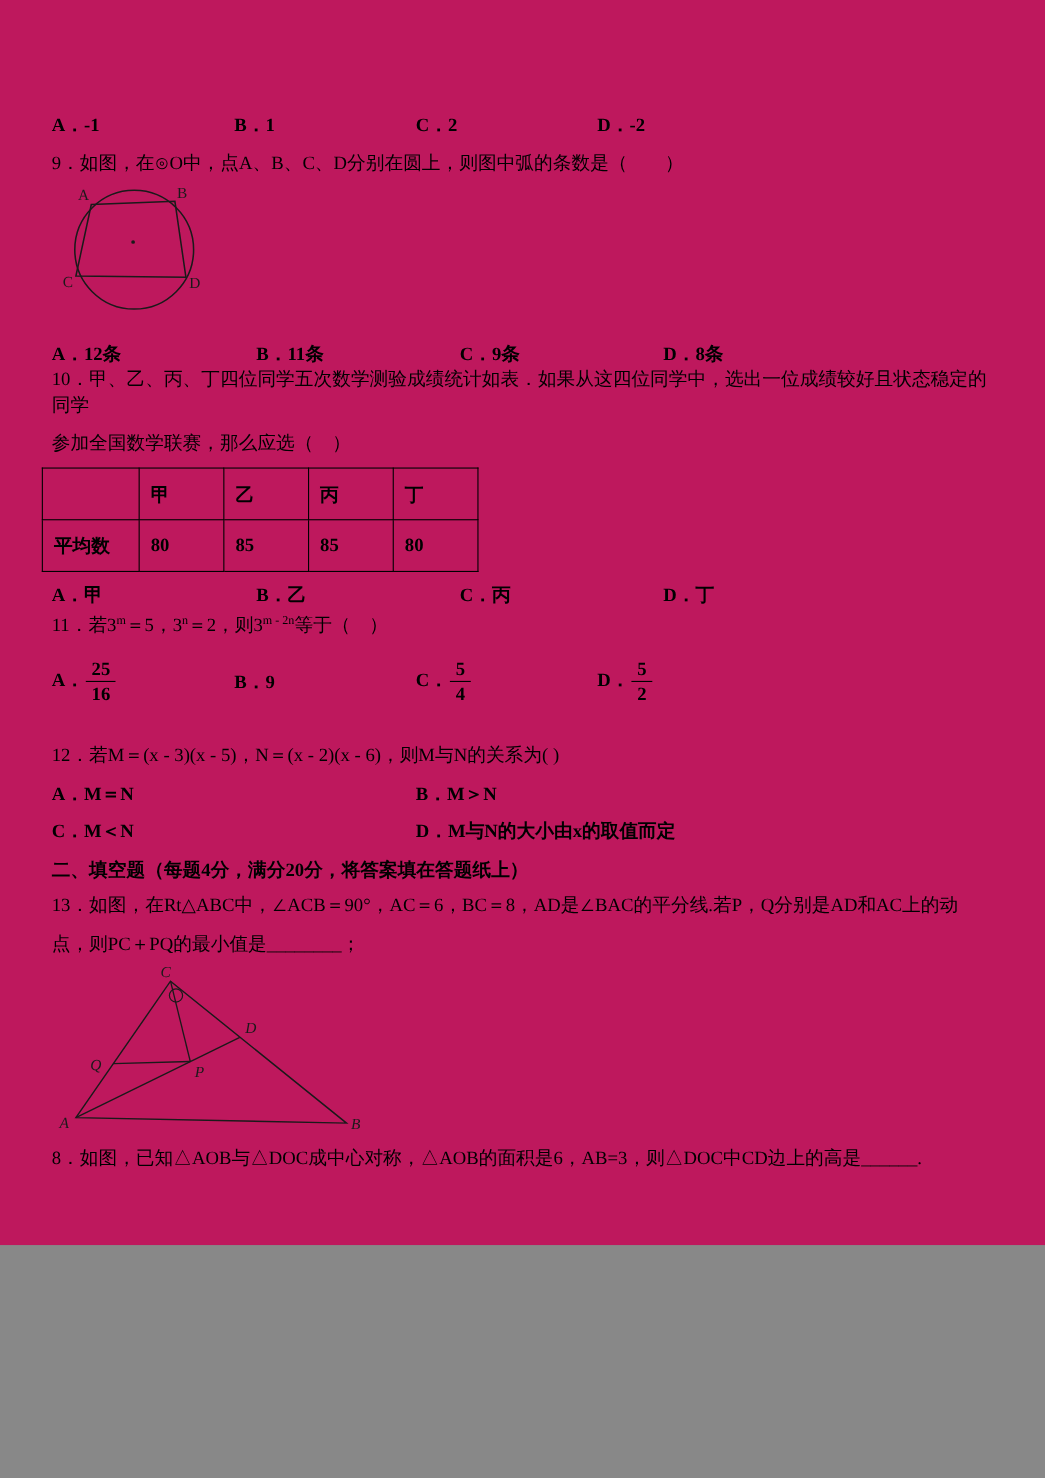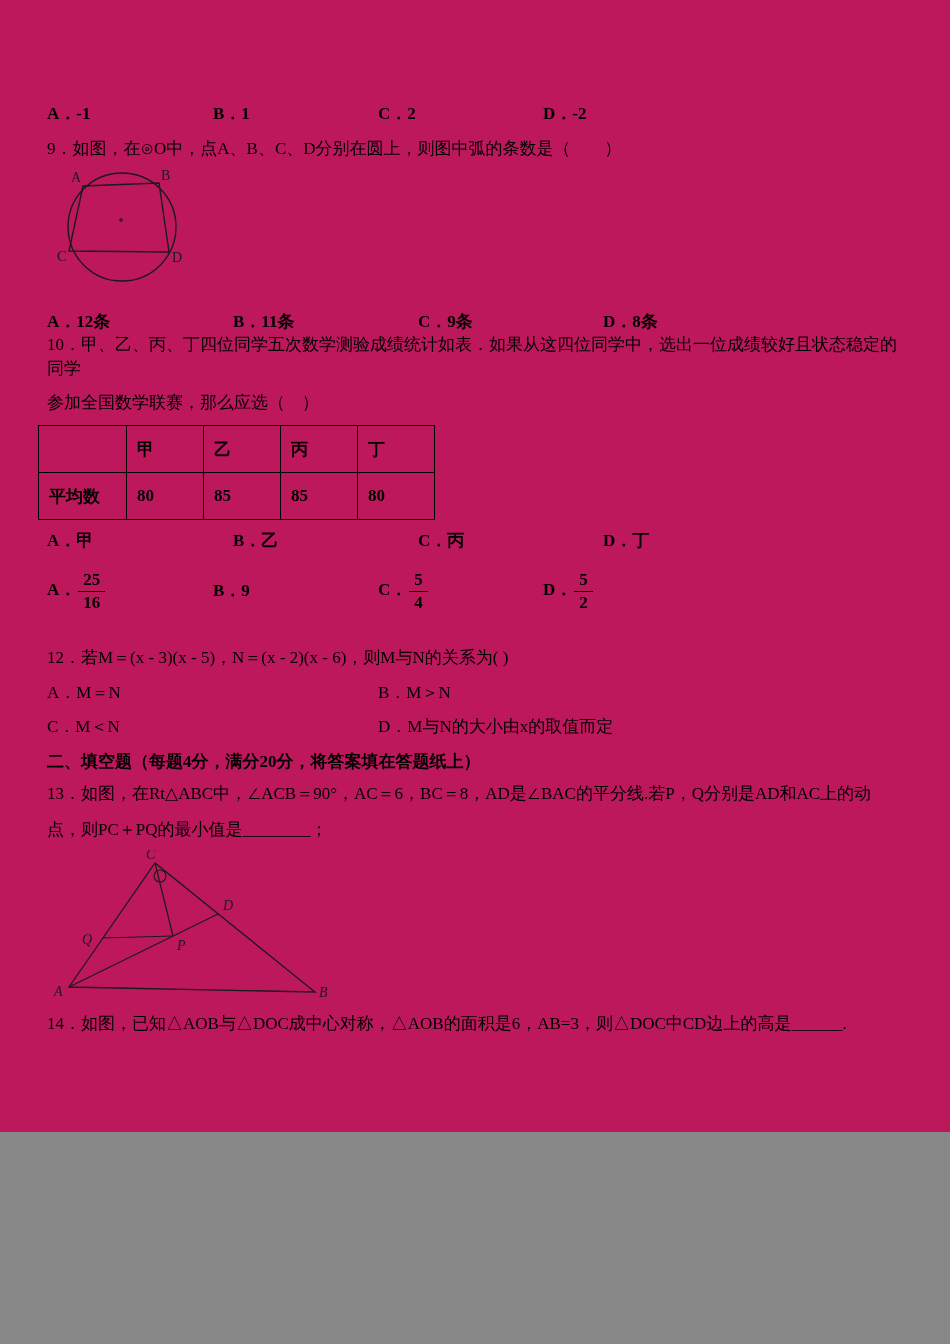--- a/index.html
+++ b/index.html
@@ -7,21 +7,21 @@
   .page {
     width:950px; height:1132px; margin:0 auto; background:#be185d;
     padding:103px 40px 0 47px; font-family:"Liberation Serif", serif;
     font-size:17px; color:#000; position:relative; overflow:hidden;
   }
   .line { line-height:24px; }
   .opt-row {
     display:grid; grid-template-columns:166px 165px 165px 1fr;
     font-weight:bold; line-height:22px;
   }
-  .opt-row-2col { display:grid; grid-template-columns:331px 1fr; font-weight:normal; line-height:22px; }
+  .opt-row-2col { display:grid; grid-template-columns:331px 1fr; font-weight:bold; line-height:22px; }
   .mt8{margin-top:8px;} .mt10{margin-top:10px;gap:20px;} .mt12{margin-top:12px;}
   .mt14{} .mt28{margin-top:28px;}
   .bold { font-weight:bold; }
   .sup { vertical-align:super; font-size:11px; }
   table.score {
     border-collapse:collapse; margin-left:-9px; font-weight:bold;
   }
   table.score td {
     border:1px solid #000; height:47px; vertical-align:middle;
     padding-left:10px; font-size:17px;
@@ -88,20 +88,23 @@
   </tbody>
     </table>
 
   <div class="opt-row mt10">
     <span>A．甲</span>
     <span>B．乙</span>
     <span>C．丙</span>
     <span>D．丁</span>
   </div>
 
+  <div class="line mt14">
+    <span>11．若3</span><span class="sup">m</span><span>＝5，3</span><span class="sup">n</span><span>＝2，则3</span><span class="sup">m - 2n</span><span>等于（　）</span>
+  </div>
 
   <div class="opt-row q11row mt12" style="min-height:54px;">
     <span>
       <span>A．</span><span class="frac"><span class="num">25</span><span class="den">16</span></span>
     </span>
     <span>B．9</span>
     <span>
       <span>C．</span><span class="frac"><span class="num">5</span><span class="den">4</span></span>
     </span>
     <span>
@@ -137,15 +140,15 @@
 
     <circle cx="153" cy="951" r="6" fill="none" stroke="#1a1a1a" stroke-width="1.1"></circle>
     <text x="47" y="1071" font-style="italic">A</text>
     <text x="312" y="1072" font-style="italic">B</text>
     <text x="139" y="934" font-style="italic">C</text>
     <text x="216" y="985" font-style="italic">D</text>
     <text x="170" y="1025" font-style="italic">P</text>
     <text x="75" y="1019" font-style="italic">Q</text>
   </svg>
 
-  <div class="line mt10">14．如图，已知△AOB与△DOC成中心对称，△AOB的面积是6，AB=3，则△DOC中CD边上的高是______.</div>
+  <div class="line mt10">8．如图，已知△AOB与△DOC成中心对称，△AOB的面积是6，AB=3，则△DOC中CD边上的高是______.</div>
 
 </div>
 
 </body></html>

